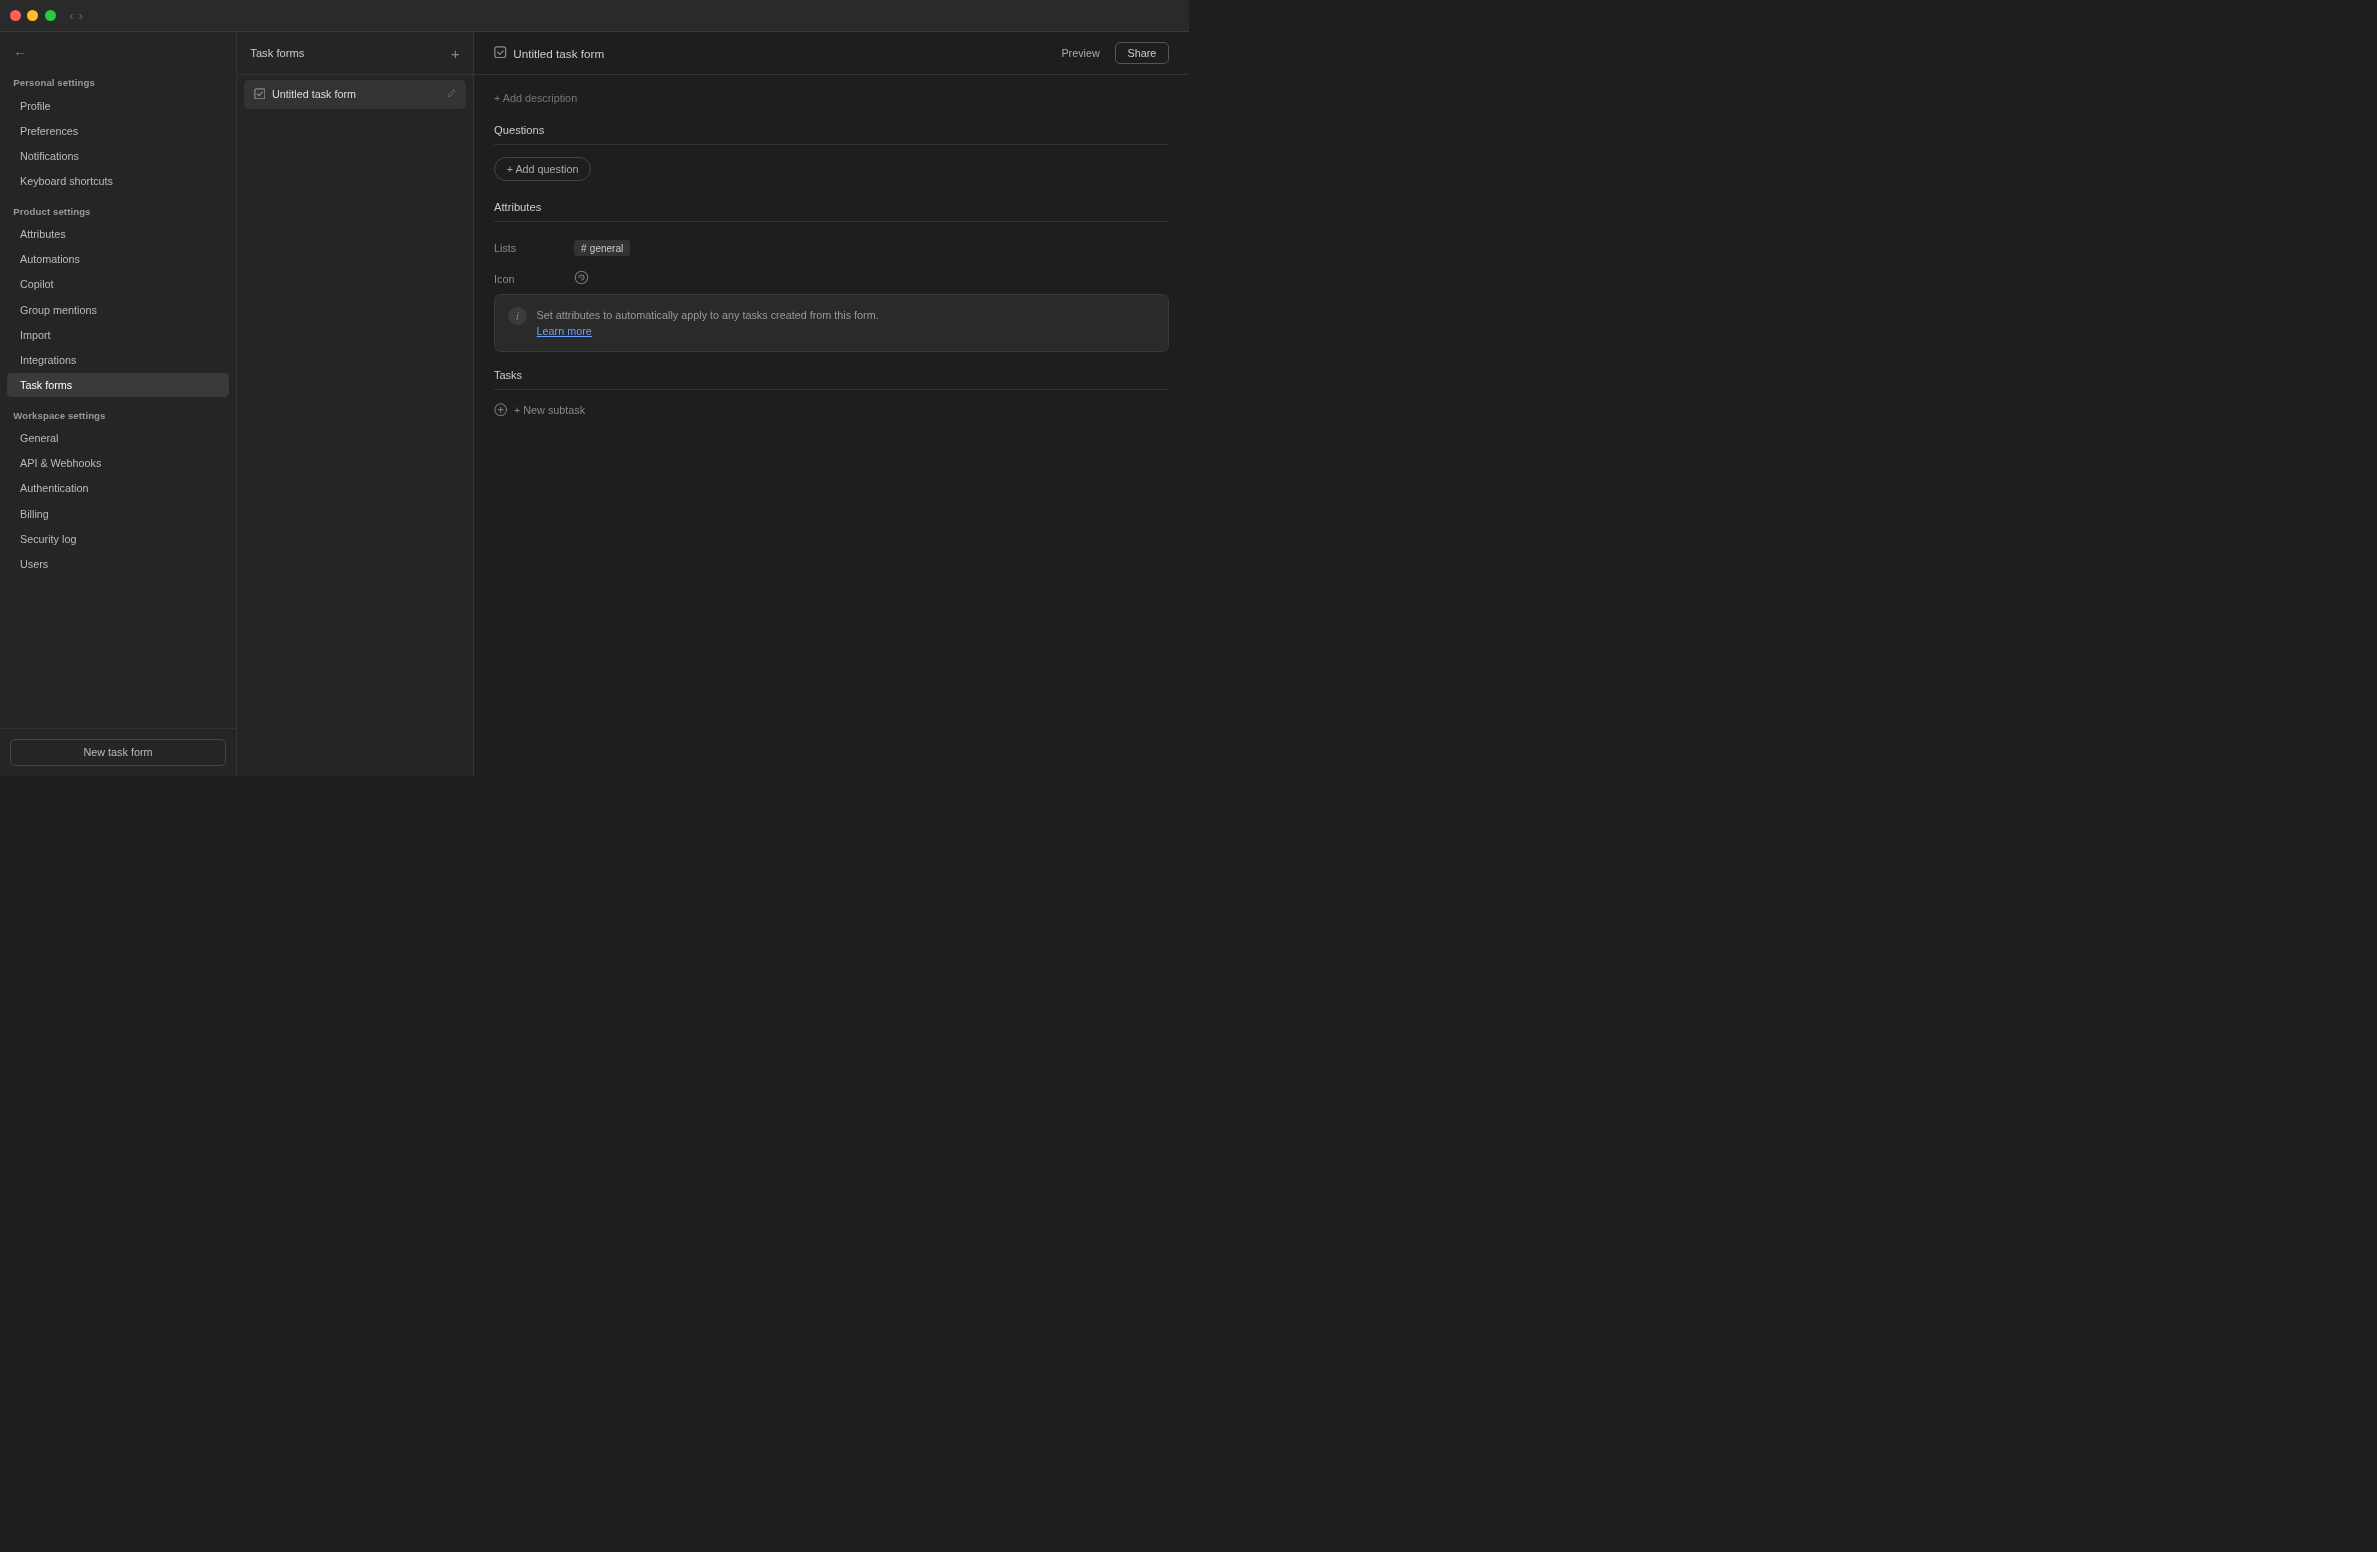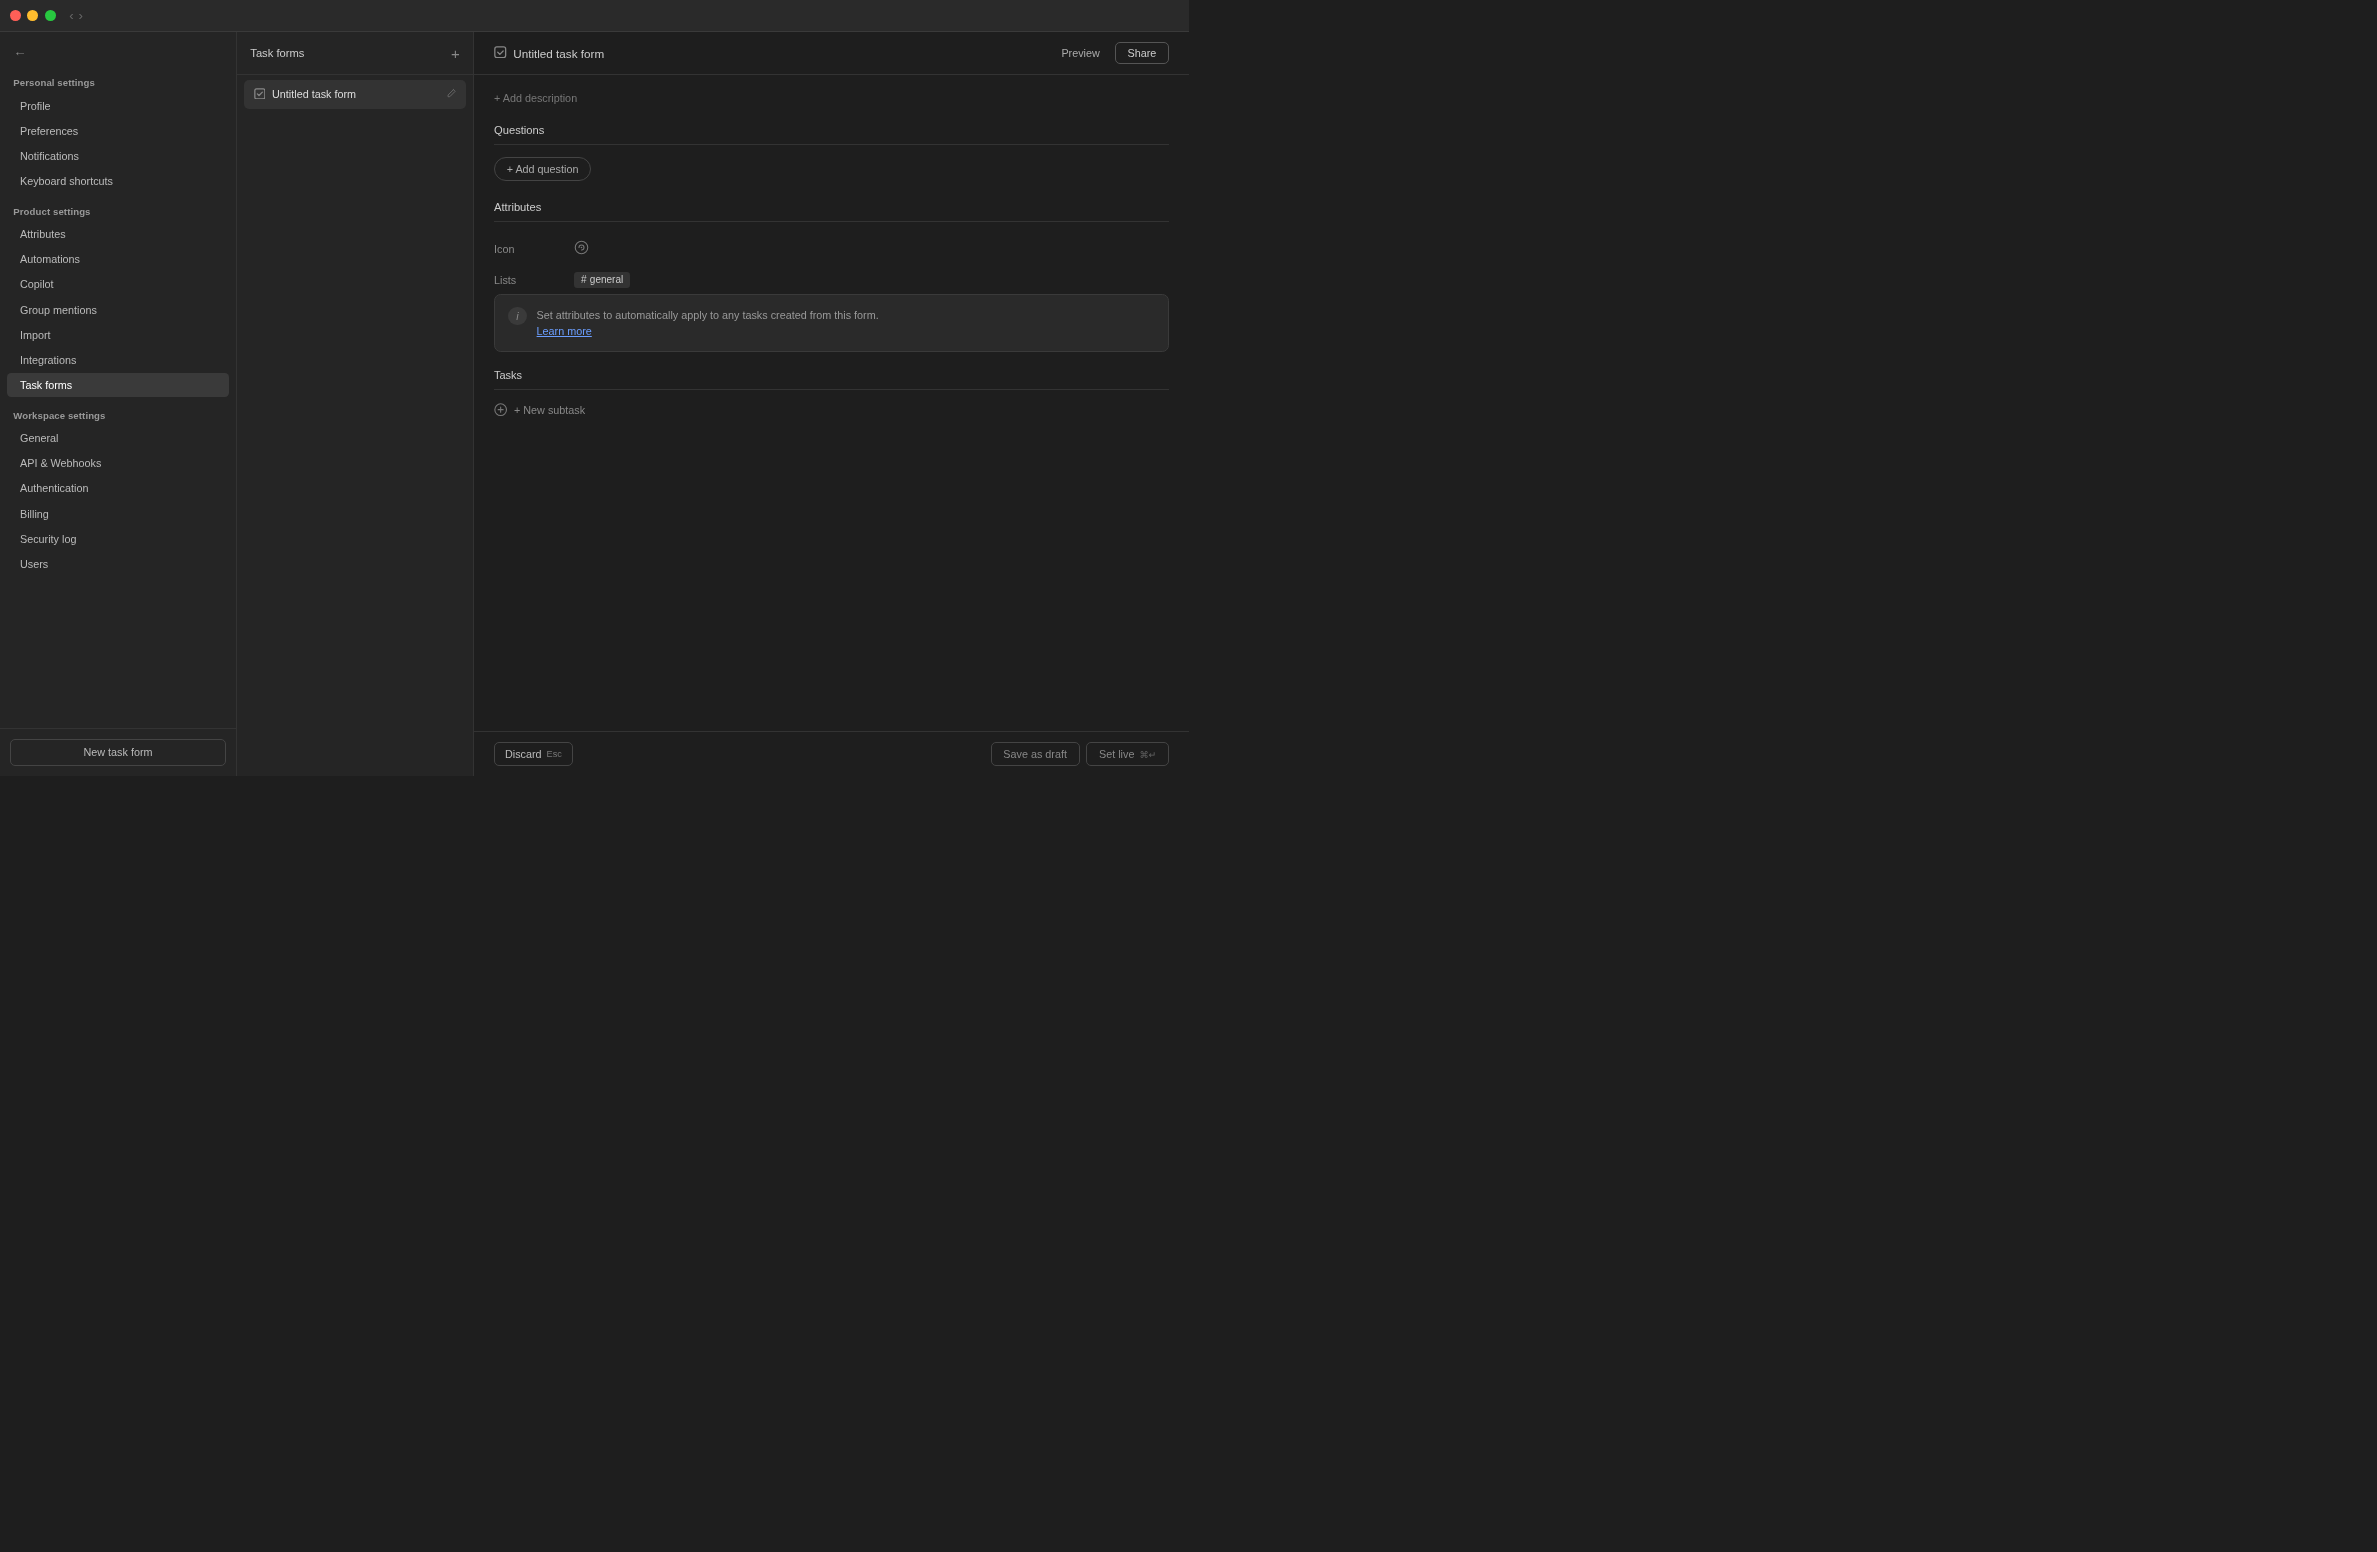--- a/index.html
+++ b/index.html
@@ -534,39 +534,39 @@
       <div class="section-heading">Questions</div>
 
 
       <button class="add-question-btn">+ Add question</button>
 
       
       <div class="attributes-section">
         <div class="section-heading">Attributes</div>
 
         <div class="attribute-row">
+          <span class="attribute-key">Lists</span>
+          <div class="attribute-value">
+            <div class="attribute-tag">
+              <span>#</span>
+              <span>general</span>
+            </div>
+          </div>
+        </div>
+
+        <div class="attribute-row">
           <span class="attribute-key">Icon</span>
           <div class="attribute-value">
             <button class="attribute-icon-btn">
               <svg width="15" height="15" viewBox="0 0 18 18" fill="none">
                 <circle cx="9" cy="9" r="7.5" stroke="#777" stroke-width="1.3"></circle>
                 <path d="M6 9c0-1.657 1.343-3 3-3s3 1.343 3 3-1.343 3-3 3" stroke="#777" stroke-width="1.3" stroke-linecap="round"></path>
                 <circle cx="9" cy="9" r="1" fill="#777"></circle>
               </svg>
             </button>
-          </div>
-        </div>
-
-        <div class="attribute-row">
-          <span class="attribute-key">Lists</span>
-          <div class="attribute-value">
-            <div class="attribute-tag">
-              <span>#</span>
-              <span>general</span>
-            </div>
           </div>
         </div>
 
 
         <div class="info-box">
           <div class="info-icon">i</div>
           <div class="info-text">
             <span>Set attributes to automatically apply to any tasks created from this form.</span>
             <br>
             <span class="info-link">Learn more</span>
@@ -580,30 +580,15 @@
         <div class="new-subtask-btn">
           <svg width="13.3" height="13.3" viewBox="0 0 16 16" fill="none">
             <circle cx="8" cy="8" r="7" stroke="#777" stroke-width="1.3"></circle>
             <path d="M8 5v6M5 8h6" stroke="#777" stroke-width="1.3" stroke-linecap="round"></path>
           </svg>
           <span>+ New subtask</span>
         </div>
       </div>
     </div>
 
-    <div class="bottom-bar">
-      <div class="bottom-left">
-        <button class="discard-btn">
-          <span>Discard</span>
-          <span class="kbd">Esc</span>
-        </button>
-      </div>
-      <div class="bottom-right">
-        <button class="save-draft-btn">Save as draft</button>
-        <button class="set-live-btn">
-          <span>Set live</span>
-          <span class="kbd">⌘↵</span>
-        </button>
-      </div>
-    </div>
   </div>
 </div>
 
 
 </body></html>

